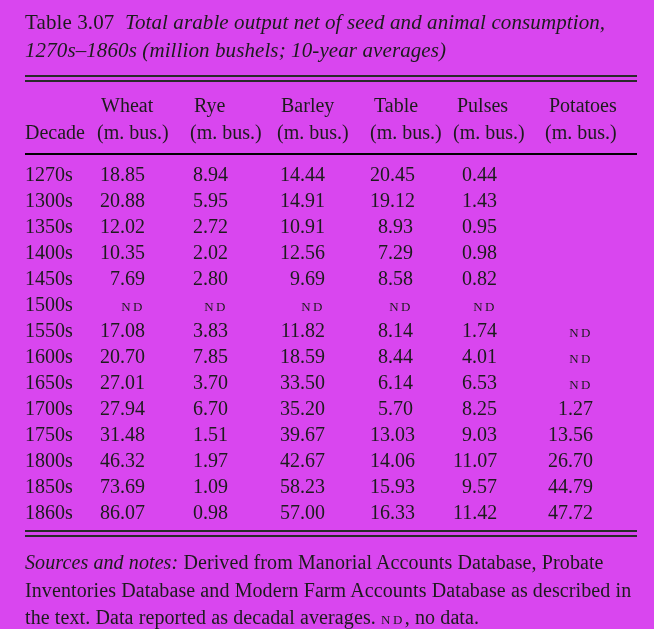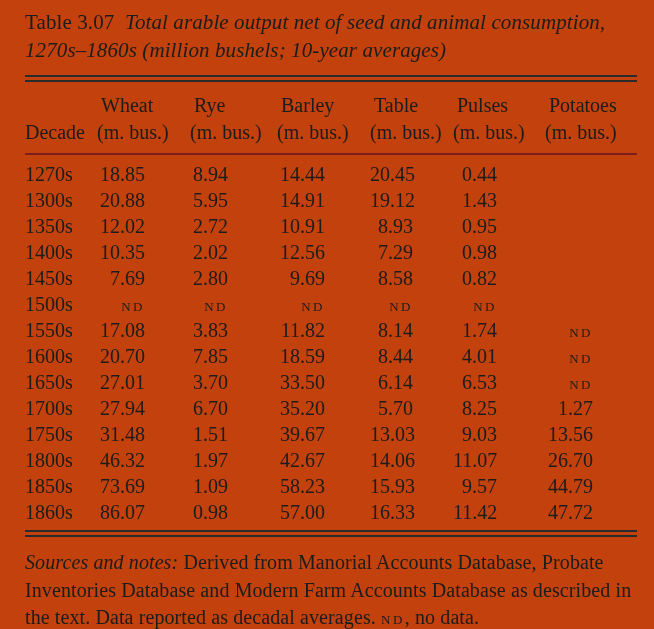--- a/index.html
+++ b/index.html
@@ -5,21 +5,21 @@
   html, body {
     margin: 0;
     padding: 0;
     background: #ffffff;
   }
   .page {
     position: relative;
     width: 654px;
     height: 629px;
     box-sizing: border-box;
-    background: #c2410c;
+    background: #d946ef;
     color: #1c1c1c;
     padding: 8px 9px 0 25px;
     font-family: "Liberation Serif", "DejaVu Serif", serif;
     overflow: hidden;
   }
   .caption {
     margin: 0;
     font-size: 21px;
     line-height: 28px;
     max-width: 618px;
@@ -46,21 +46,21 @@
     text-align: left;
     vertical-align: bottom;
   }
   thead tr.crops th {
     padding: 12px 0 1px 4px;
     height: 21px;
   }
   thead tr.crops th.blank { padding-left: 0; }
   thead tr.units th {
     padding: 0 0 9px 0;
-    border-bottom: 2px solid #7f1d1d;
+    border-bottom: 2px solid #000000;
     height: 26px;
   }
   tbody td {
     height: 26px;
     padding: 0;
     text-align: right;
     white-space: nowrap;
   }
   tbody tr:first-child td { padding-top: 6px; }
   tbody td:nth-child(1) { text-align: left; }

